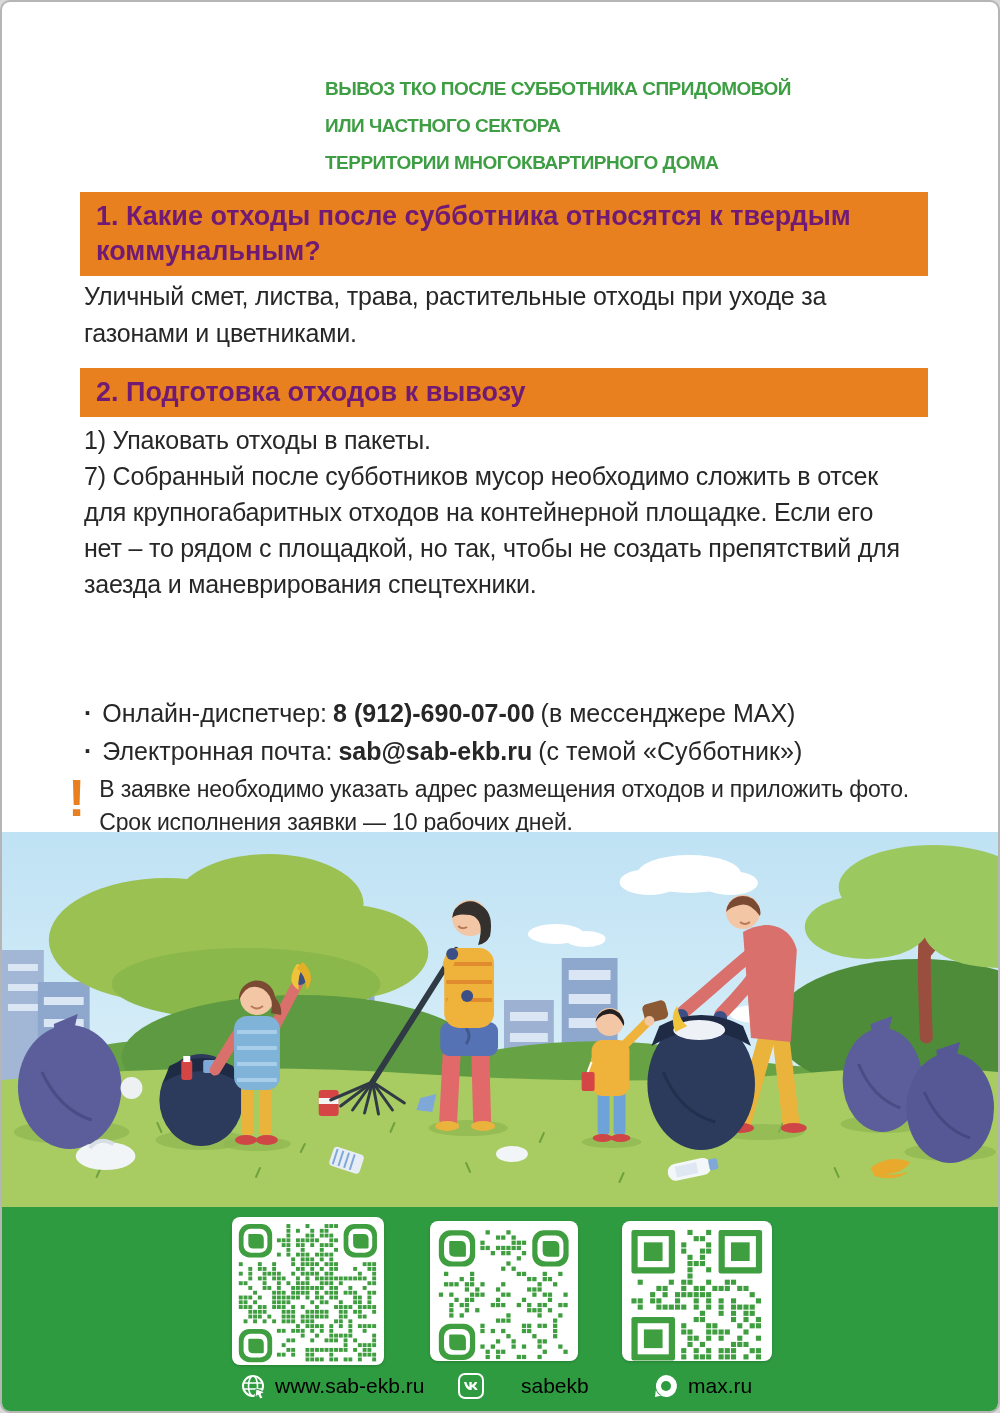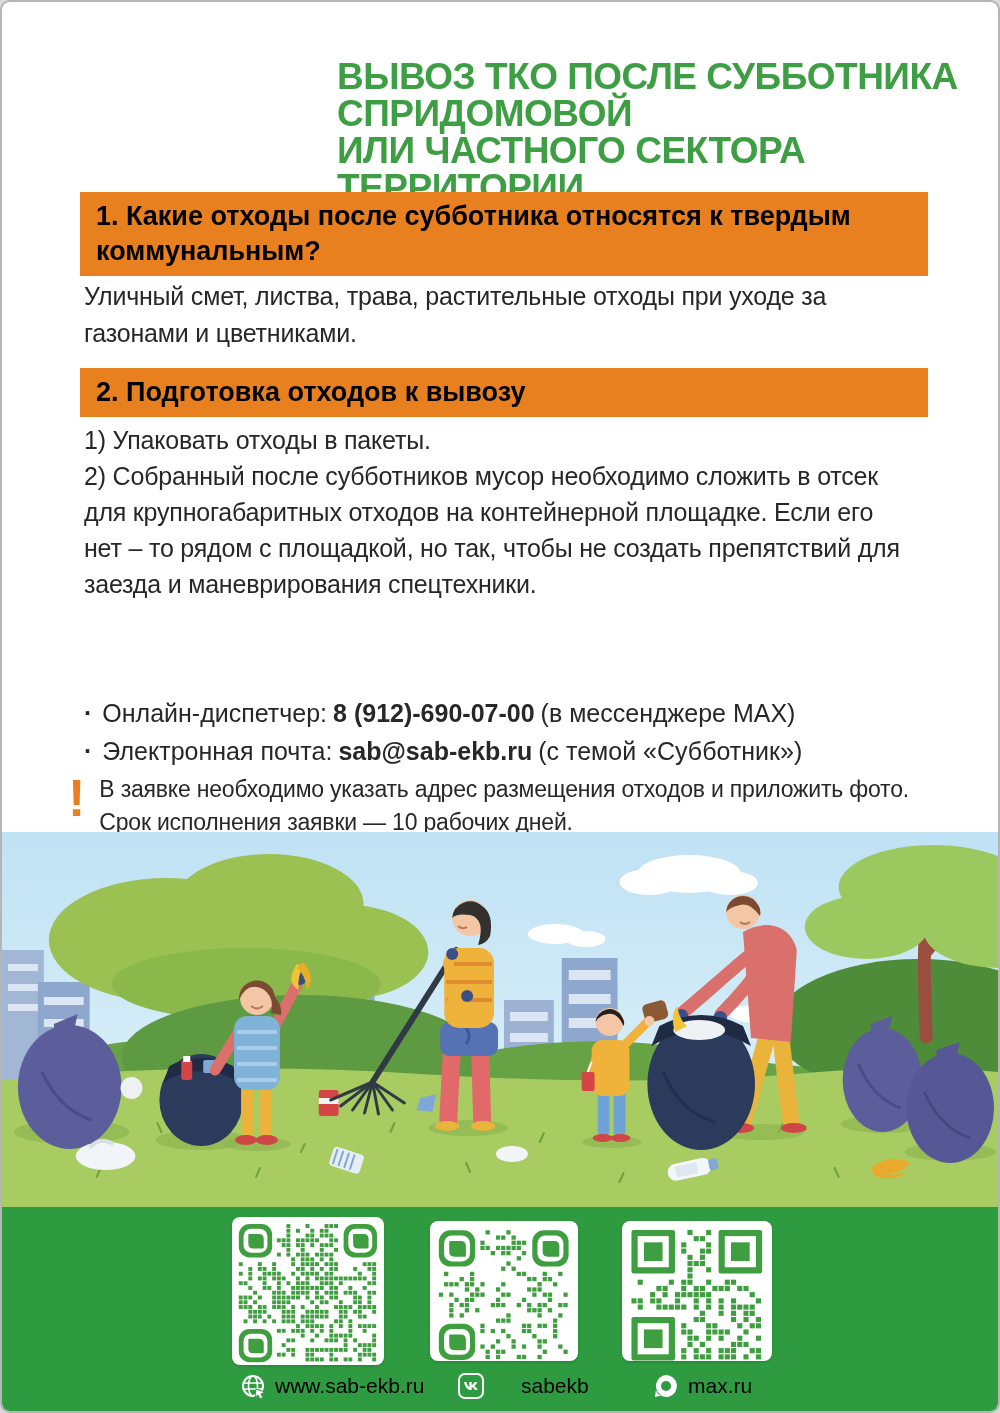--- a/index.html
+++ b/index.html
@@ -9,24 +9,24 @@
   .logo{position:absolute;left:42px;top:44px;width:290px;height:128px;}
   .logo svg{position:absolute;left:48px;top:0;}
   .logo-ao{position:absolute;left:4px;top:26px;font-size:21px;font-weight:bold;color:#1b1b1b;
            letter-spacing:2px;text-shadow:0 0 3px #fff,0 0 3px #fff;}
   .logo-name{position:absolute;left:0px;top:46px;font-size:34px;font-weight:bold;color:#1b1b1b;
              letter-spacing:-1px;white-space:nowrap;
              text-shadow:-2px 0 #fff,2px 0 #fff,0 -2px #fff,0 2px #fff,-2px -2px #fff,2px 2px #fff,-2px 2px #fff,2px -2px #fff;}
   .logo-name .grn{color:#3fa33c;}
   .logo-founded{position:absolute;left:138px;top:88px;font-size:12px;color:#8d9298;letter-spacing:1px;
              text-shadow:0 0 2px #fff,0 0 2px #fff;}
-  .title{position:absolute;left:323px;top:56px;width:660px;color:#3E9E44;font-weight:bold;
-         font-size:37px;line-height:37px;letter-spacing:-0.5px;margin-left:12px;}
+  .title{position:absolute;left:323px;top:68px;width:660px;color:#3E9E44;font-weight:bold;
+         font-size:19px;line-height:37px;letter-spacing:-0.5px;}
   
-  .bar{position:absolute;left:78px;width:816px;background:#E8801F;color:#000000;font-weight:bold;
+  .bar{position:absolute;left:78px;width:816px;background:#E8801F;color:#701a75;font-weight:bold;
        font-size:27px;line-height:35px;padding:7px 16px;}
   .body-text{position:absolute;left:82px;width:830px;color:#272727;font-size:25px;line-height:37px;letter-spacing:-0.2px;}
   .body-text p{margin:0;}
   .bullets{position:absolute;left:82px;width:840px;color:#272727;font-size:25px;line-height:38px;}
   .bullet-row{display:flex;align-items:baseline;}
   .bullet-mark{font-weight:bold;font-size:25px;margin-right:10px;}
   .bullet-val{font-weight:bold;font-size:25px;margin:0 6px;}
   .note{position:absolute;left:66px;top:768px;width:880px;display:flex;}
   .note-mark{color:#E8801F;font-weight:bold;font-size:52px;line-height:52px;margin:2px 14px 0 0;}
   .note-lines{color:#272727;font-size:23px;line-height:33px;padding-top:3px;letter-spacing:-0.2px;}
@@ -56,21 +56,21 @@
     <div>ИЛИ ЧАСТНОГО СЕКТОРА</div>
     <div>ТЕРРИТОРИИ МНОГОКВАРТИРНОГО ДОМА</div>
   </div>
 
   <div class="bar" style="top:190px">1. Какие отходы после субботника относятся к твердым коммунальным?</div>
   <div class="body-text" style="top:276px">Уличный смет, листва, трава, растительные отходы при уходе за газонами и цветниками.</div>
 
   <div class="bar" style="top:366px">2. Подготовка отходов к вывозу</div>
   <div class="body-text" style="top:420px;line-height:36px">
     <p>1) Упаковать отходы в пакеты.</p>
-    <p>2) Собранный после субботников мусор необходимо сложить в отсек для крупногабаритных отходов на контейнерной площадке. Если его нет – то рядом с площадкой, но так, чтобы не создать препятствий для заезда и маневрирования спецтехники.</p>
+    <p>7) Собранный после субботников мусор необходимо сложить в отсек для крупногабаритных отходов на контейнерной площадке. Если его нет – то рядом с площадкой, но так, чтобы не создать препятствий для заезда и маневрирования спецтехники.</p>
   </div>
 
   <div class="bullets" style="top:692px">
     <div class="bullet-row">
       <span class="bullet-mark">·</span>
       <span>Онлайн-диспетчер:</span>
       <span class="bullet-val">8 (912)-690-07-00</span>
       <span>(в мессенджере MAX)</span>
     </div>
     <div class="bullet-row">

